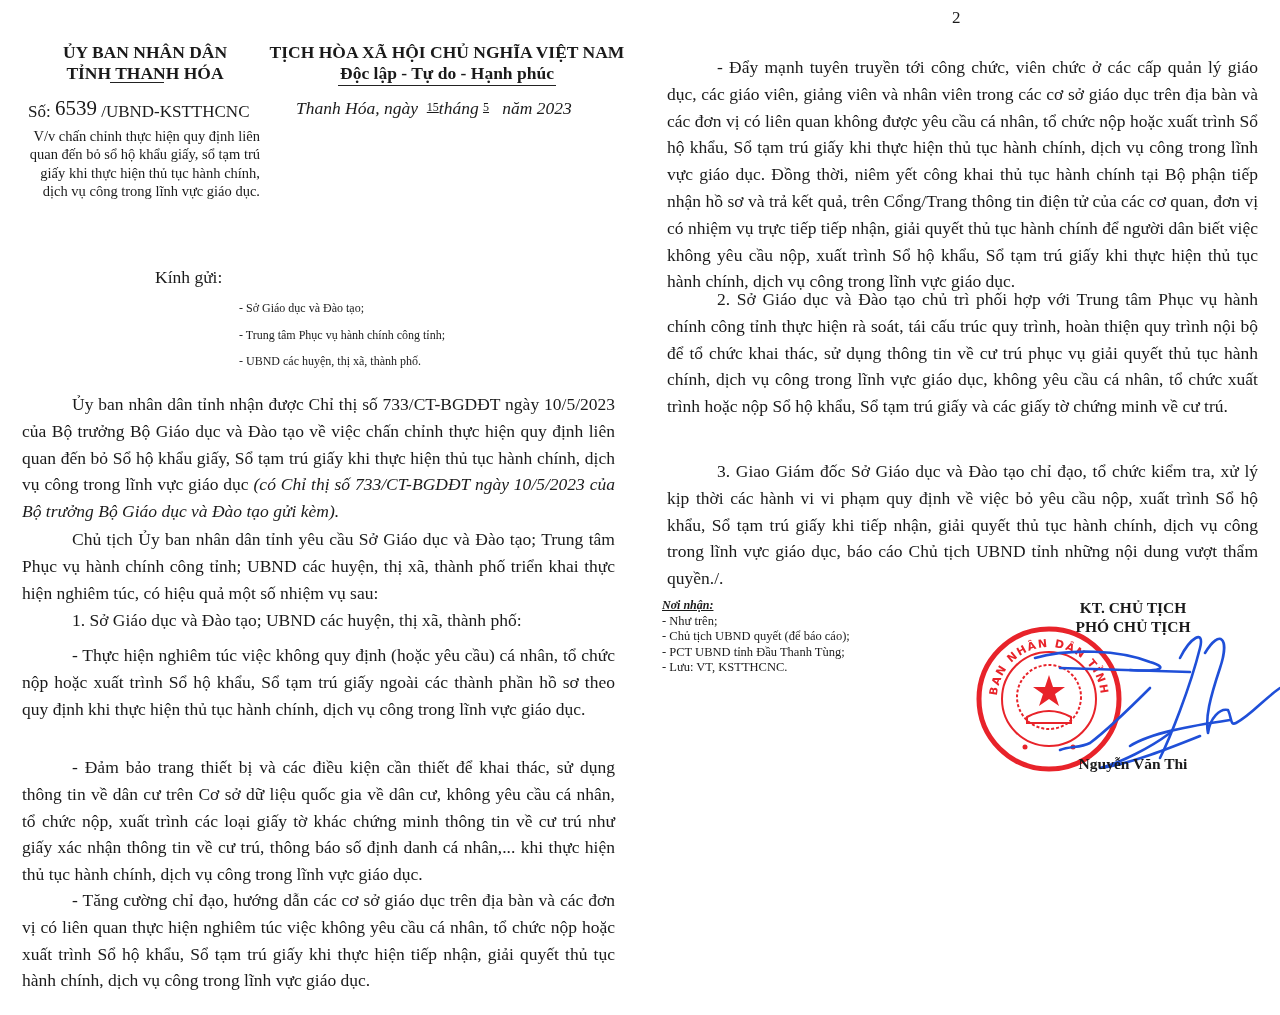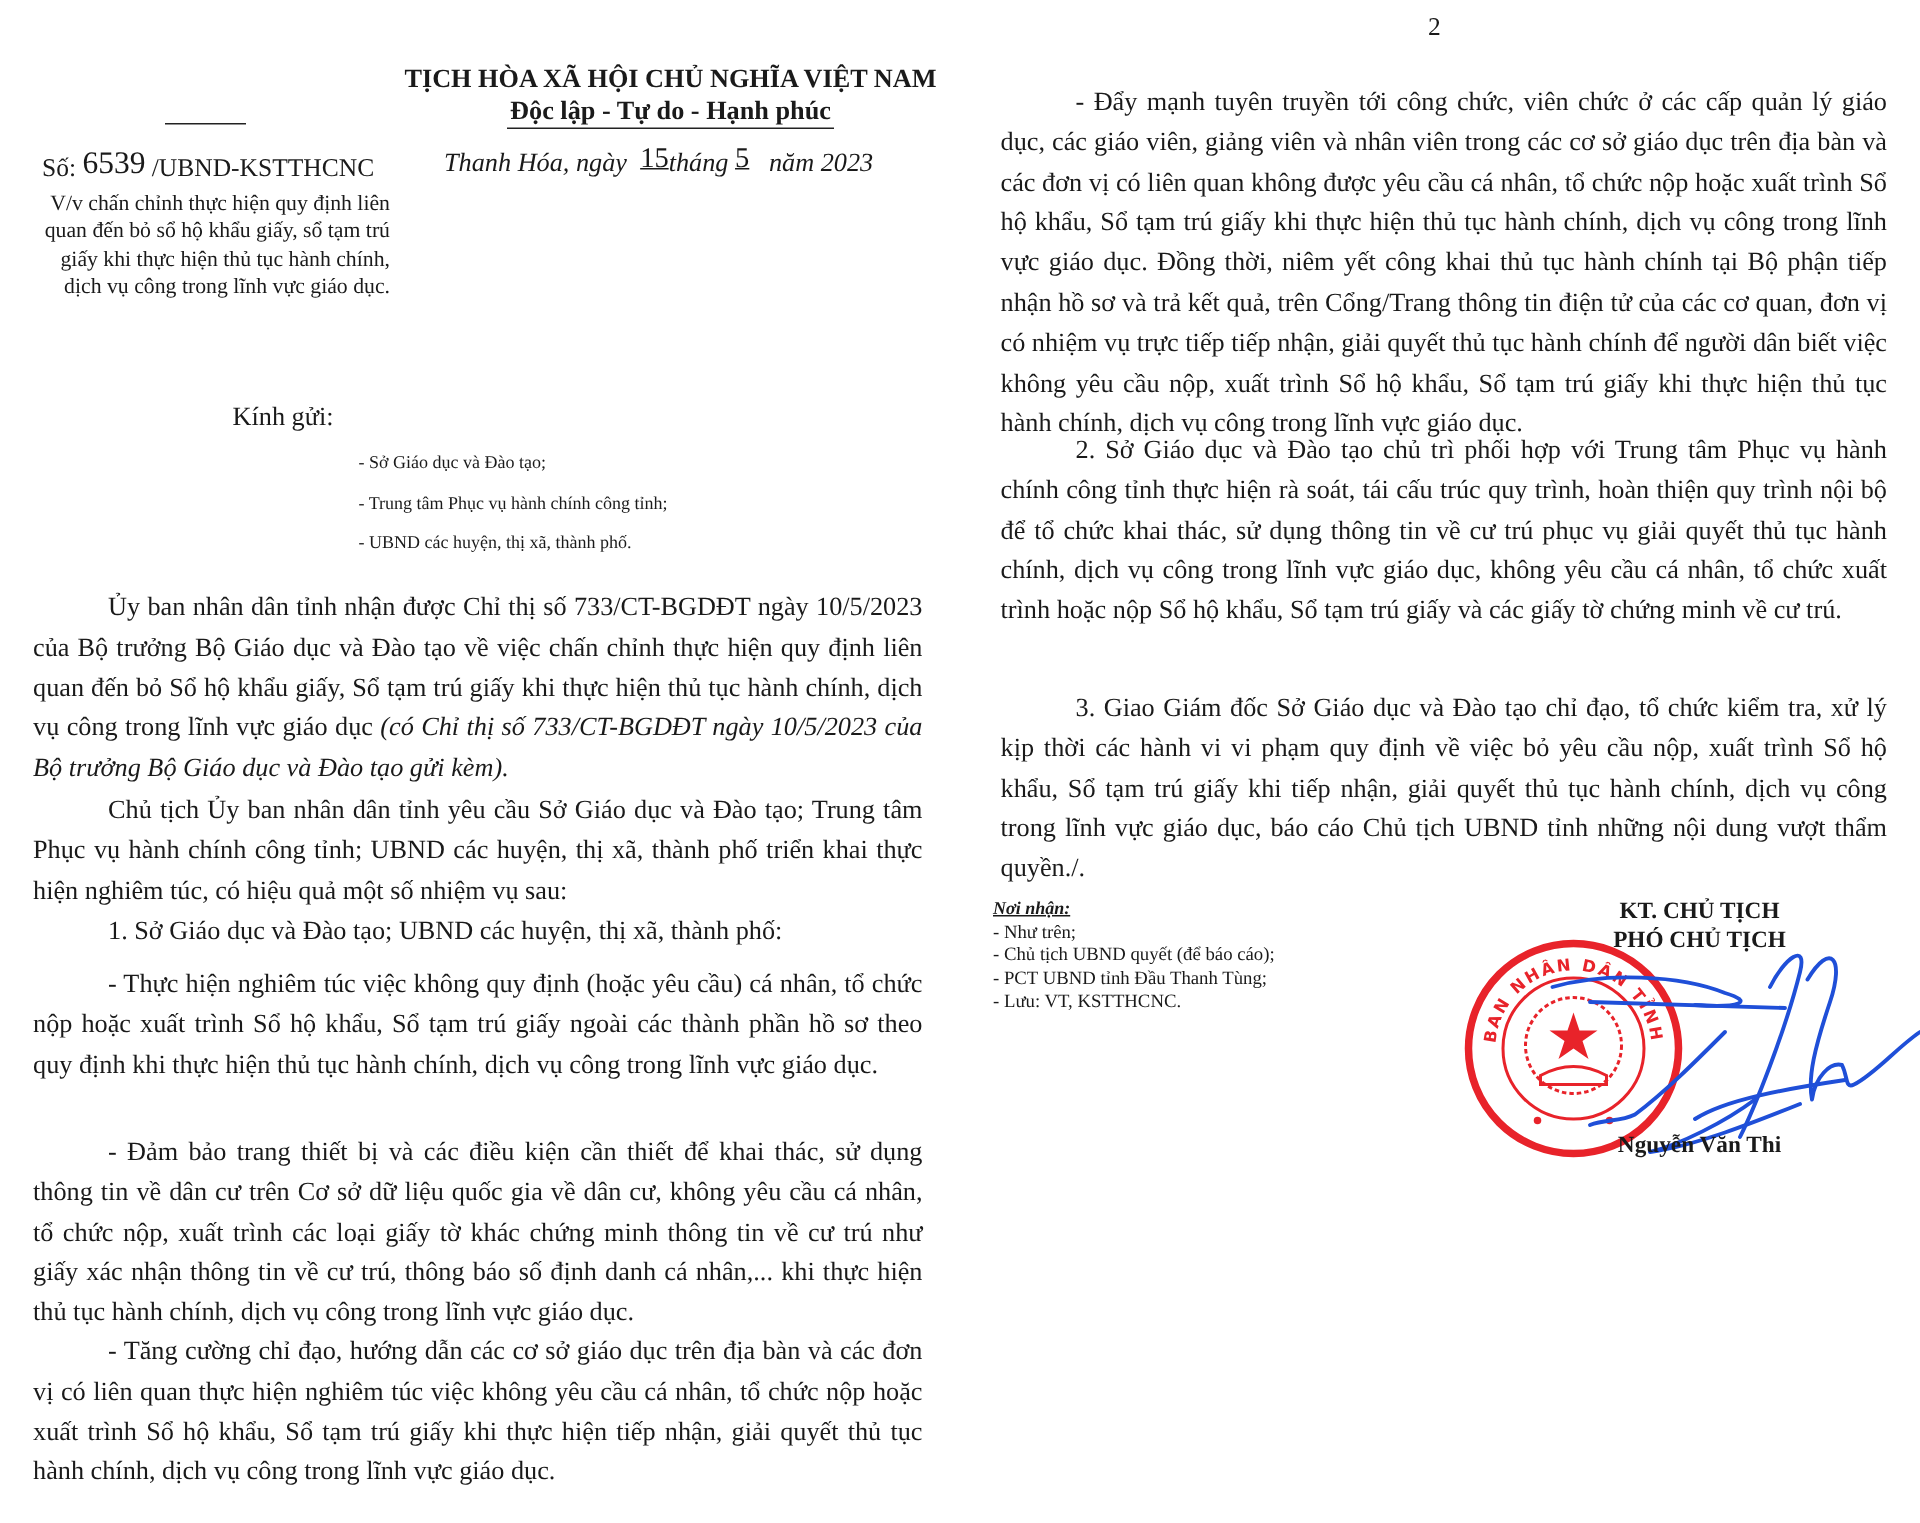--- a/index.html
+++ b/index.html
@@ -20,21 +20,21 @@
   .org { left: 40px; top: 42px; width: 210px; font-size: 17.5px; line-height: 21px; font-weight: bold; text-align: center; }
   .org-underline { left: 110px; top: 82px; width: 54px; height: 1px; background: #222; }
   .docno { left: 28px; top: 98px; font-size: 17px; }
   .docno .num { font-size: 21px; position: relative; top: -2px; }
   .subject { left: 20px; top: 127px; width: 240px; font-size: 14.5px; line-height: 18.4px; text-align: right; }
 
   
   .nation { left: 262px; top: 42px; width: 370px; font-size: 17.5px; line-height: 21px; font-weight: bold; text-align: center; }
   .motto-underline { left: 338px; top: 85px; width: 218px; height: 1px; background: #222; }
   .date { left: 296px; top: 98px; font-size: 17.5px; font-style: italic; }
-  .date .dn { font-style: normal; font-size: 19px; position: relative; top: -3px; text-decoration: underline; }
+  .date .dn { font-style: normal; font-size: 12px; position: relative; top: -3px; text-decoration: underline; }
 
   
   .kg-label { left: 155px; top: 267px; font-size: 17.5px; }
   .kg-list { left: 239px; top: 295px; font-size: 12px; line-height: 26.5px; }
 
   
   .para {
     position: absolute; left: 22px; width: 593px;
     font-size: 17.5px; line-height: 26.8px; text-align: justify;
     text-indent: 50px;
@@ -51,20 +51,24 @@
   .sign-title { left: 398px; top: 598px; width: 190px; text-align: center; font-weight: bold; font-size: 15.5px; line-height: 19px; }
   .sign-name { left: 398px; top: 755px; width: 190px; text-align: center; font-weight: bold; font-size: 15.5px; }
   .stamp { left: 335px; top: 625px; width: 148px; height: 148px; }
   .signature { left: 390px; top: 628px; width: 250px; height: 150px; }
 </style>
 </head>
 <body>
 
 <div class="page page-left">
 
+  <div class="abs org">
+    <div>ỦY BAN NHÂN DÂN</div>
+    <div>TỈNH THANH HÓA</div>
+  </div>
   <div class="abs org-underline"></div>
 
   <div class="abs docno">
     <span>Số:</span>
     <span class="num">6539</span>
     <span>/UBND-KSTTHCNC</span>
   </div>
 
   <div class="abs subject">V/v chấn chỉnh thực hiện quy định liên quan đến bỏ sổ hộ khẩu giấy, sổ tạm trú giấy khi thực hiện thủ tục hành chính, dịch vụ công trong lĩnh vực giáo dục.</div>
 

